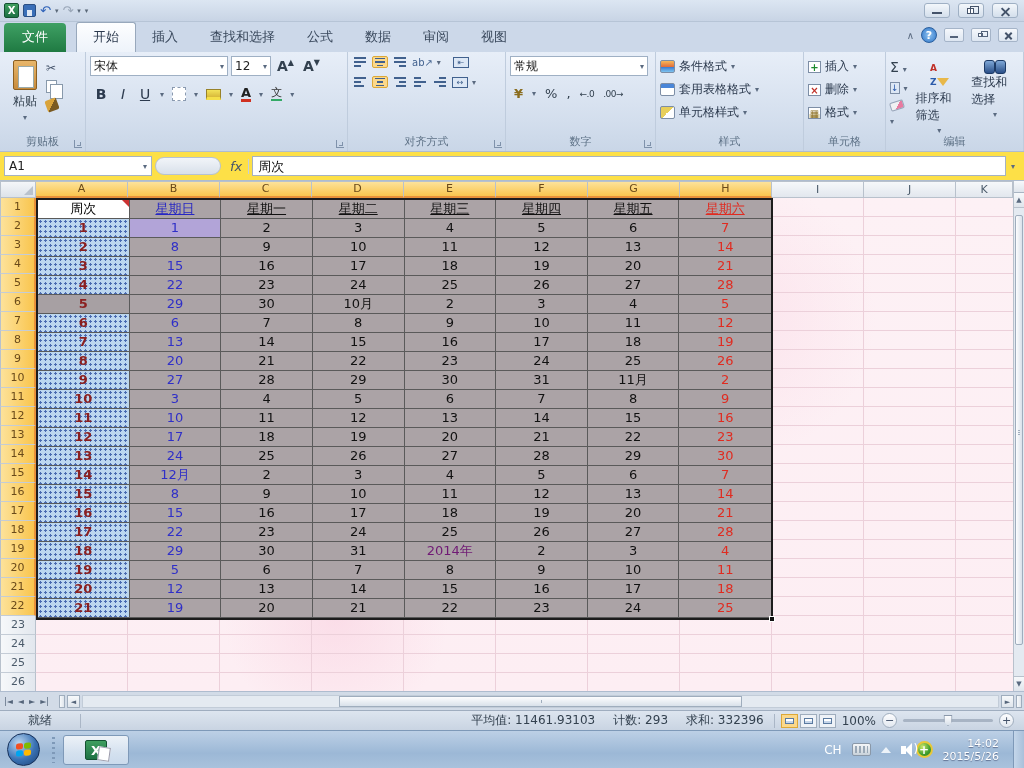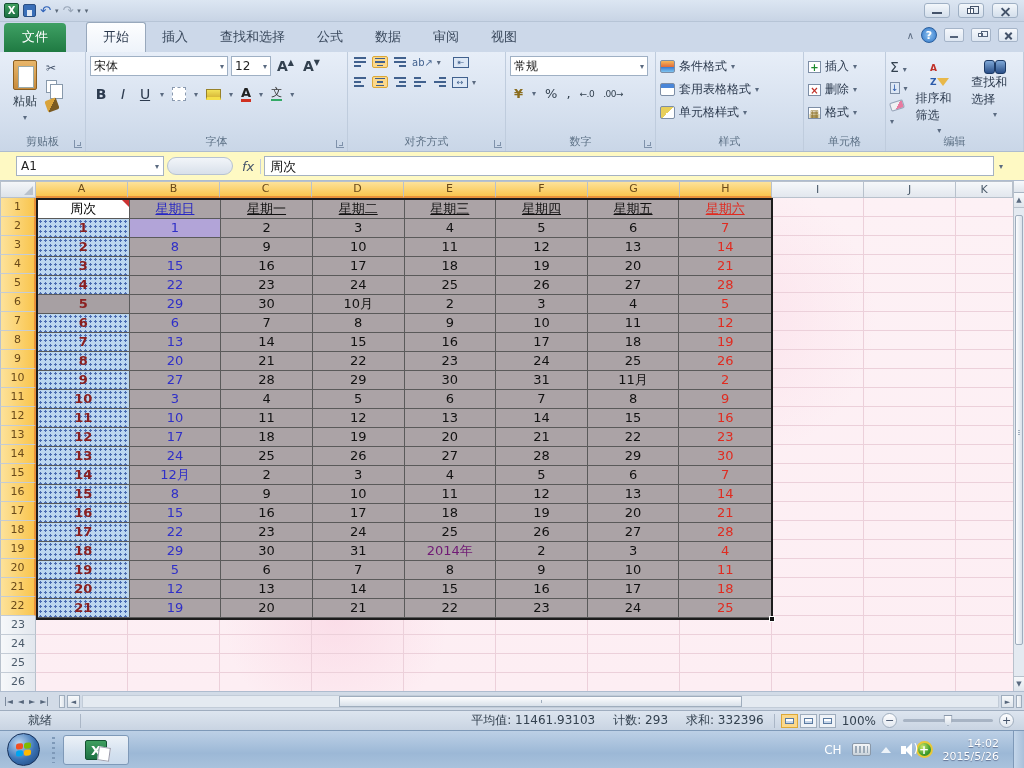--- a/index.html
+++ b/index.html
@@ -27,21 +27,21 @@
   .wbtn .res { position:absolute; left:8px; top:4px; width:7px; height:6px; border:1px solid #44536a; background:#fff;}
   .wbtn .res:after { content:""; position:absolute; left:2px; top:-3px; width:7px; height:6px; border:1px solid #44536a;}
   .xbar { position:absolute; width:11px; height:2px; background:#44536a; left:7px; top:7px;}
   .x1 { transform:rotate(45deg);} .x2 { transform:rotate(-45deg);}
 
   
   .ribbontabs { position:absolute; left:0; top:22px; width:1024px; height:30px; background:#ccd8e9;
     display:flex; align-items:flex-end; }
   .rtab { padding:5px 16px 6px; font-size:13px; color:#39485c; cursor:default; }
   .rtab.file { background:linear-gradient(#3fa064,#1f7a42); color:#fff; border-radius:4px 4px 0 0;
-    margin:0 20px 0 4px; padding:5px 18px 6px; }
+    margin:0 10px 0 4px; padding:5px 18px 6px; }
   .rtab.active { background:linear-gradient(#fdfeff,#eef3fa); border:1px solid #98a8bc; border-bottom:none;
     border-radius:3px 3px 0 0; color:#2c3a4e; }
   .tabrow-right { position:absolute; right:6px; top:5px; display:flex; align-items:center; gap:7px; }
   .caret-up { font-size:10px; color:#5a6a80; }
   .help { width:16px; height:16px; border-radius:50%; background:radial-gradient(#8fc3f0,#2d74c8);
     color:#fff; font-size:11px; font-weight:bold; text-align:center; line-height:16px; border:1px solid #2a5f9e;}
   .swbtn { width:20px; height:14px; border:1px solid #a5b4c8; border-radius:2px; background:linear-gradient(#f5f8fc,#dde6f1); position:relative;}
   .swbtn .min{ position:absolute; left:5px; top:7px; width:8px; height:2px; background:#54637a;}
   .swbtn .res{ position:absolute; left:6px; top:4px; width:5px; height:4px; border:1px solid #54637a; background:#fff;}
   .swbtn .res:after{content:""; position:absolute; left:2px; top:-3px; width:5px; height:4px; border:1px solid #54637a;}
@@ -115,22 +115,22 @@
   .eraser { width:14px; height:9px; background:linear-gradient(135deg,#f0f0f2 55%,#e87aa0 55%); border:1px solid #98a4b8; transform:rotate(-18deg); border-radius:2px;}
   .bigbtn { display:flex; flex-direction:column; align-items:center; gap:2px; padding-top:4px; font-size:12px; color:#2c3a4e; }
   .azfun { font-size:9px; font-weight:bold; line-height:8px; text-align:center; }
   .azfun .a{color:#c03028;} .azfun .z{color:#2a5aaa;}
   .funnel { display:inline-block; width:0; height:0; border-left:6px solid transparent; border-right:6px solid transparent; border-top:8px solid #e8b84a; vertical-align:middle;}
   .binoc { position:relative; width:22px; height:12px; }
   .binoc:before,.binoc:after { content:""; position:absolute; top:0; width:9px; height:12px; background:linear-gradient(#7fa8d8,#2a4f88); border:1px solid #1c3a66; border-radius:3px;}
   .binoc:before{left:0;} .binoc:after{right:0;}
 
   
-  .fbar { position:absolute; left:0; top:152px; width:1024px; height:29px; background:#fef9c3;
-    border-bottom:1px solid #aebccf; display:flex; align-items:center; padding:0 16px; }
+  .fbar { position:absolute; left:0; top:152px; width:1024px; height:29px; background:#fde047;
+    border-bottom:1px solid #aebccf; display:flex; align-items:center; padding:0 4px; }
   .namebox { width:148px; height:20px; background:#fff; border:1px solid #a5b2c2; display:flex; align-items:center; justify-content:space-between; padding:0 4px; font-size:12px; color:#222;}
   .fsplit { width:66px; height:18px; margin:0 3px; background:linear-gradient(#f2f5f9,#d8e0ea); border:1px solid #b6c2d2; border-radius:9px; }
   .fx { font-style:italic; font-size:13px; color:#44536a; padding:0 6px; border-right:1px solid #c3cedd;}
   .fcontent { flex:1; height:20px; background:#fff; border:1px solid #a5b2c2; margin-left:3px; padding:1px 5px; font-size:13px; color:#111;}
   .fexpand { width:14px; text-align:center; color:#5a6a80; font-size:8px; }
 
   
   .sheet { position:absolute; left:0; top:181px; width:1024px; height:510px; background:#e9eef5; overflow:hidden;}
   .colhdrs { position:absolute; left:0; top:0; height:17px; width:1013px; display:flex; }
   .corner { width:36px; height:17px; background:linear-gradient(#f4f6f9,#dde3ea); border:1px solid #b8c1cc; position:relative;}
@@ -330,21 +330,20 @@
           <span class="drop">▾</span>
         <div class="border-ic"></div>
           <span class="drop">▾</span>
         <div class="bucket"></div>
           <span class="drop">▾</span>
         <span class="fontA">A</span>
           <span class="drop">▾</span>
         <span class="wen">文</span>
           <span class="drop">▾</span>
       </div>
-      <div class="grp-label">字体</div>
       <span class="launcher"></span>
     </div>
 
     <div class="grp g-align">
       <div class="alrow">
         <div class="bars mleft">
             <span class="w100"></span>
             <span class="w100"></span>
             <span class="w60"></span>
           </div>

